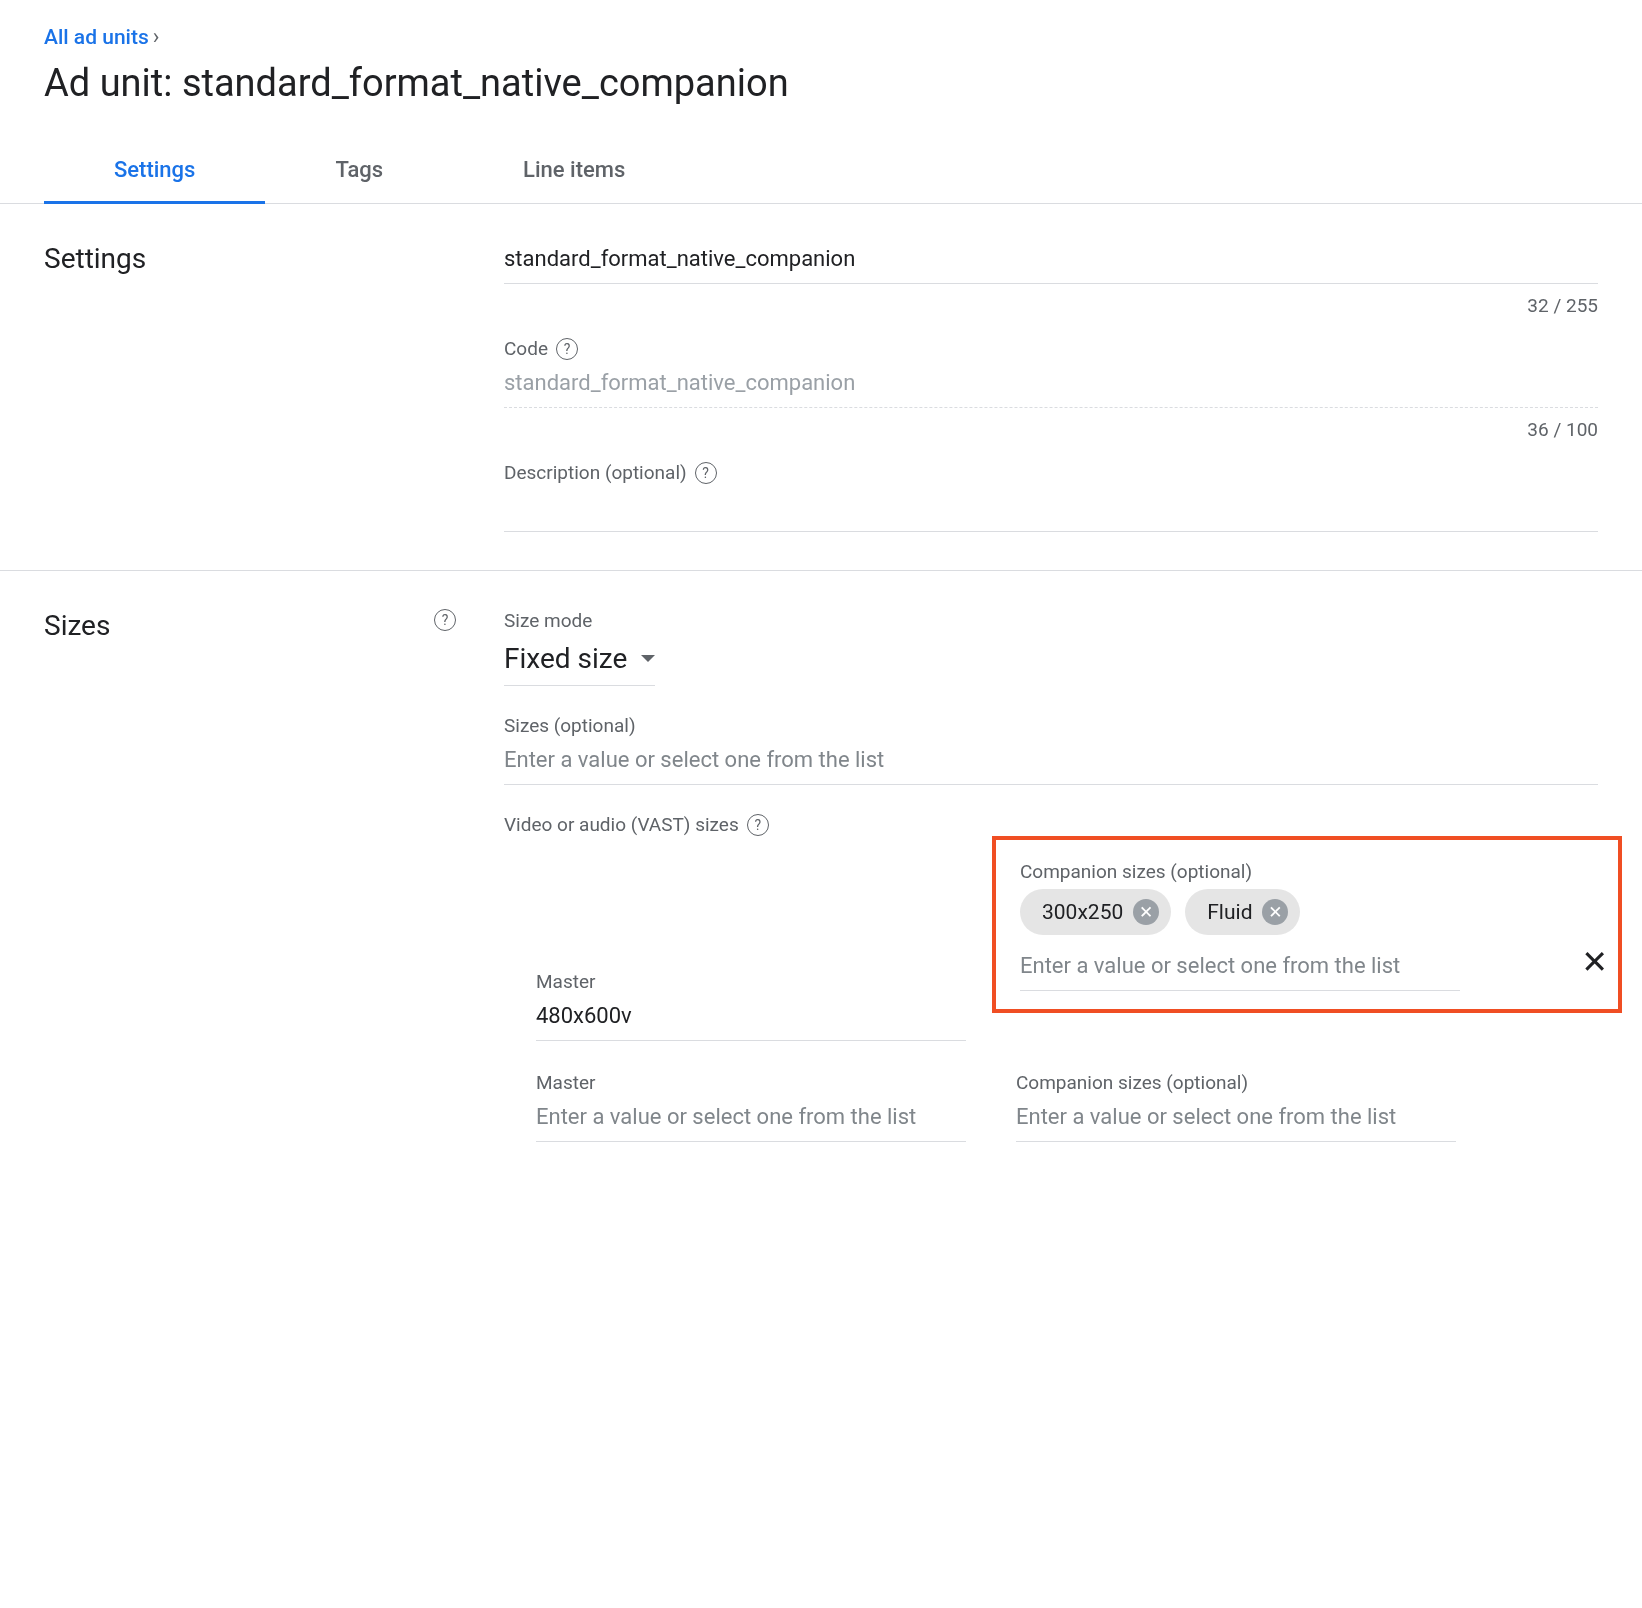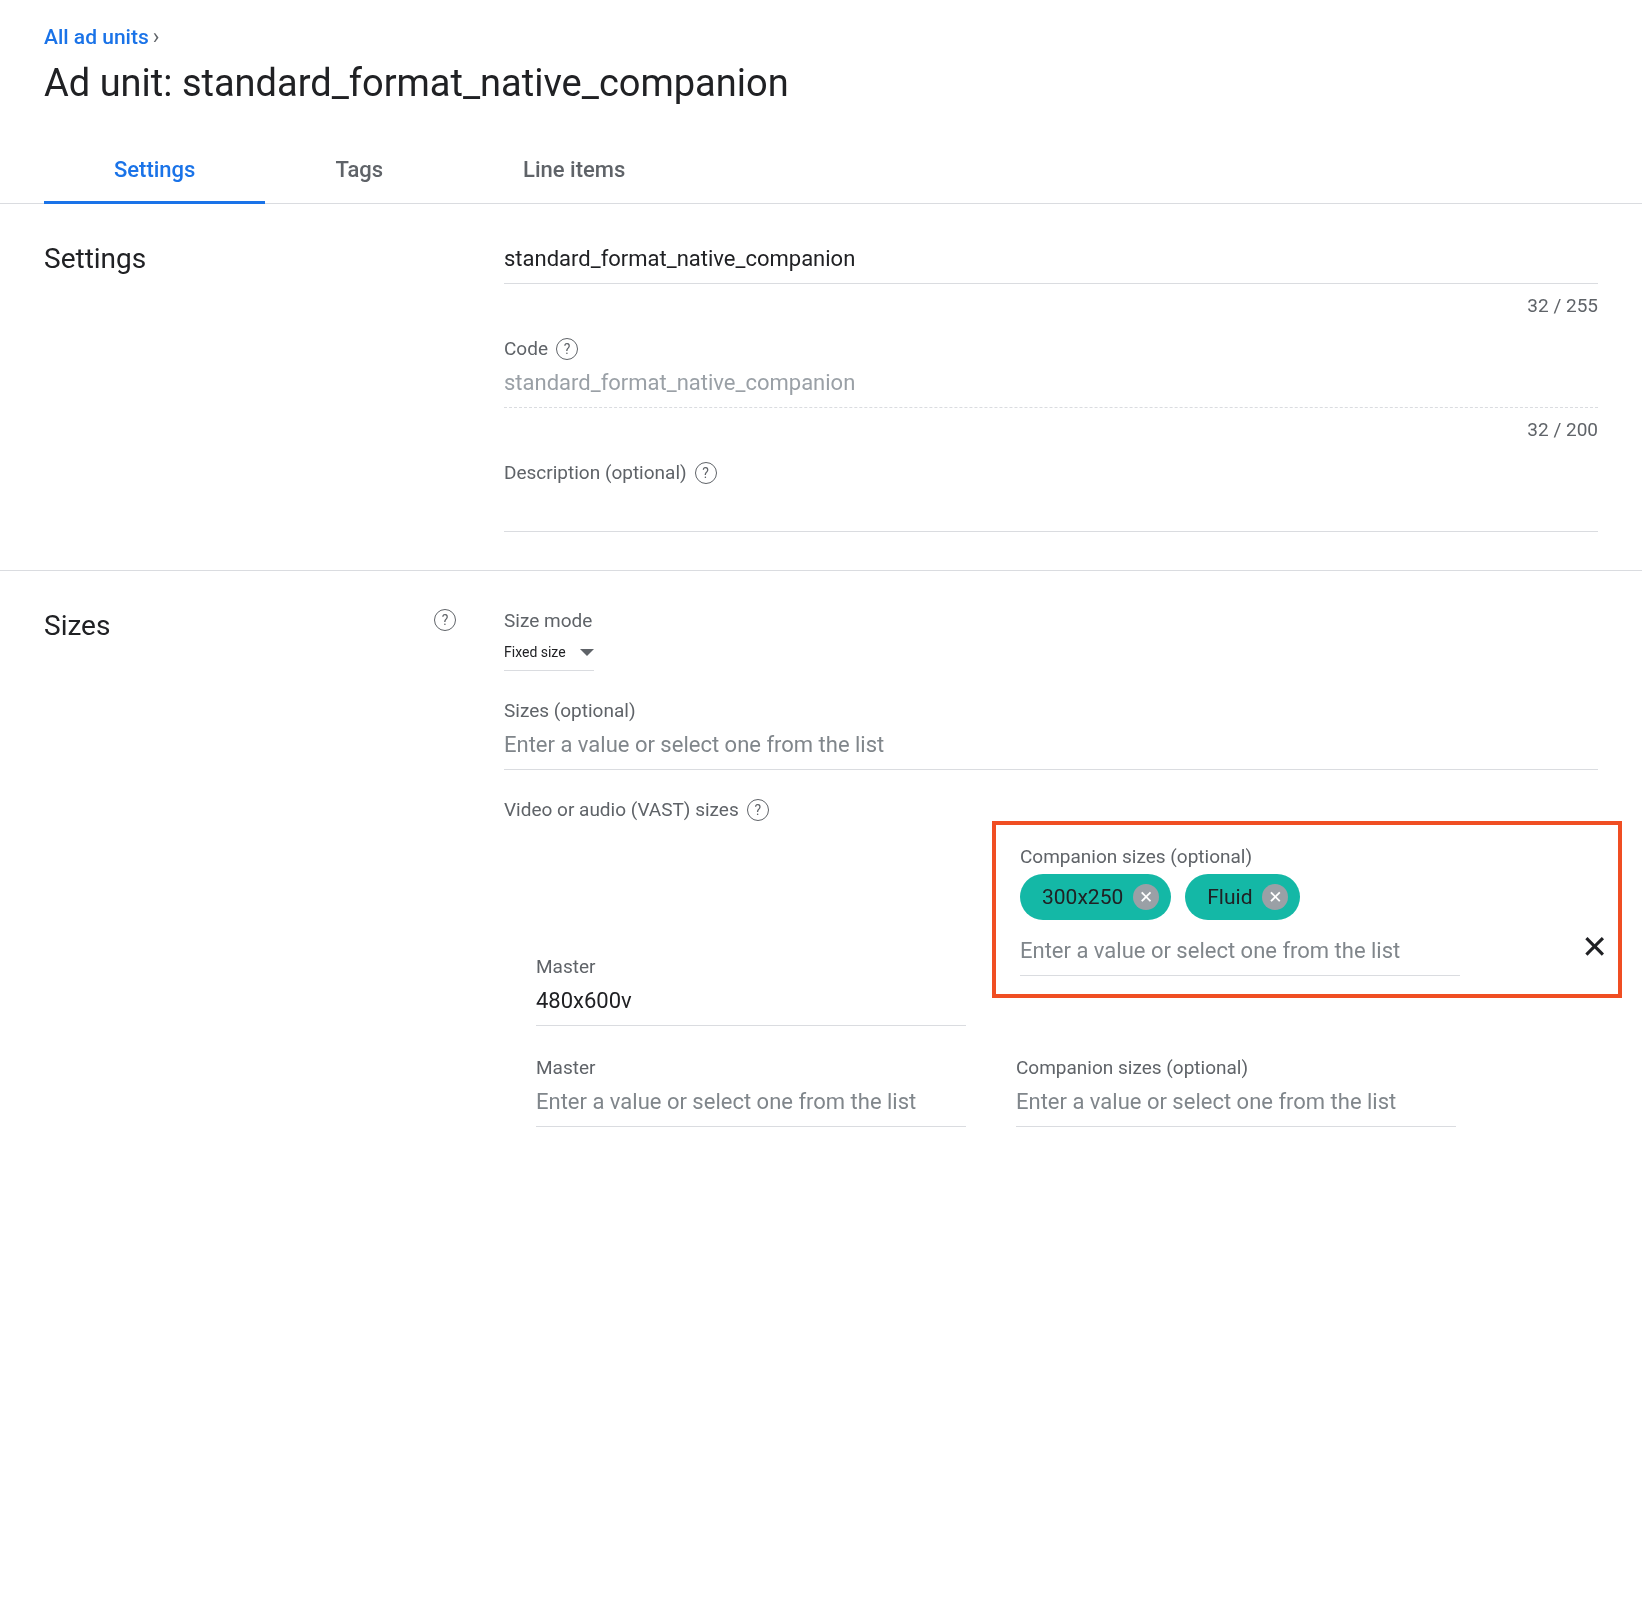--- a/index.html
+++ b/index.html
@@ -145,21 +145,21 @@
       vertical-align: middle;
       cursor: pointer;
     }
     .help-icon-section{
       margin-right:48px;
     }
     .dropdown {
       display: inline-flex;
       align-items: center;
       gap: 14px;
-      font-size: 14px;
+      font-size: 28px;
       color: #202124;
       border-bottom: 1px solid #dadce0;
       padding: 4px 0 10px 0;
       cursor: pointer;
       margin-bottom:28px;
     }
     .dropdown-arrow {
       width: 0;
       height: 0;
       border-left: 7px solid transparent;
@@ -175,21 +175,21 @@
     .chip-row{
       display:flex;
       gap:14px;
       flex-wrap:wrap;
       margin-bottom:14px;
     }
     .chip {
       display: inline-flex;
       align-items: center;
       gap: 10px;
-      background: #14b8a6;
+      background: #e5e5e5;
       border-radius: 28px;
       padding: 10px 12px 10px 22px;
       font-size: 21px;
       color: #202124;
     }
     .chip-x {
       width: 26px;
       height: 26px;
       border-radius: 50%;
       background: #9aa0a6;
@@ -255,21 +255,21 @@
         <input class="text-input" value="standard_format_native_companion" style="">
         <div class="char-count">32 / 255</div>
       </div>
 
       <div class="field-block" style="margin-bottom:4px">
         <div class="field-label">
           <span>Code</span>
           <span class="help-icon">?</span>
         </div>
         <input class="text-input disabled" disabled="" value="standard_format_native_companion" style="">
-        <div class="char-count">32 / 200</div>
+        <div class="char-count">36 / 100</div>
       </div>
 
       <div class="field-block last">
         <div class="field-label">
           <span>Description (optional)</span>
           <span class="help-icon">?</span>
         </div>
         <input class="text-input" style="">
       </div>
     </div>

